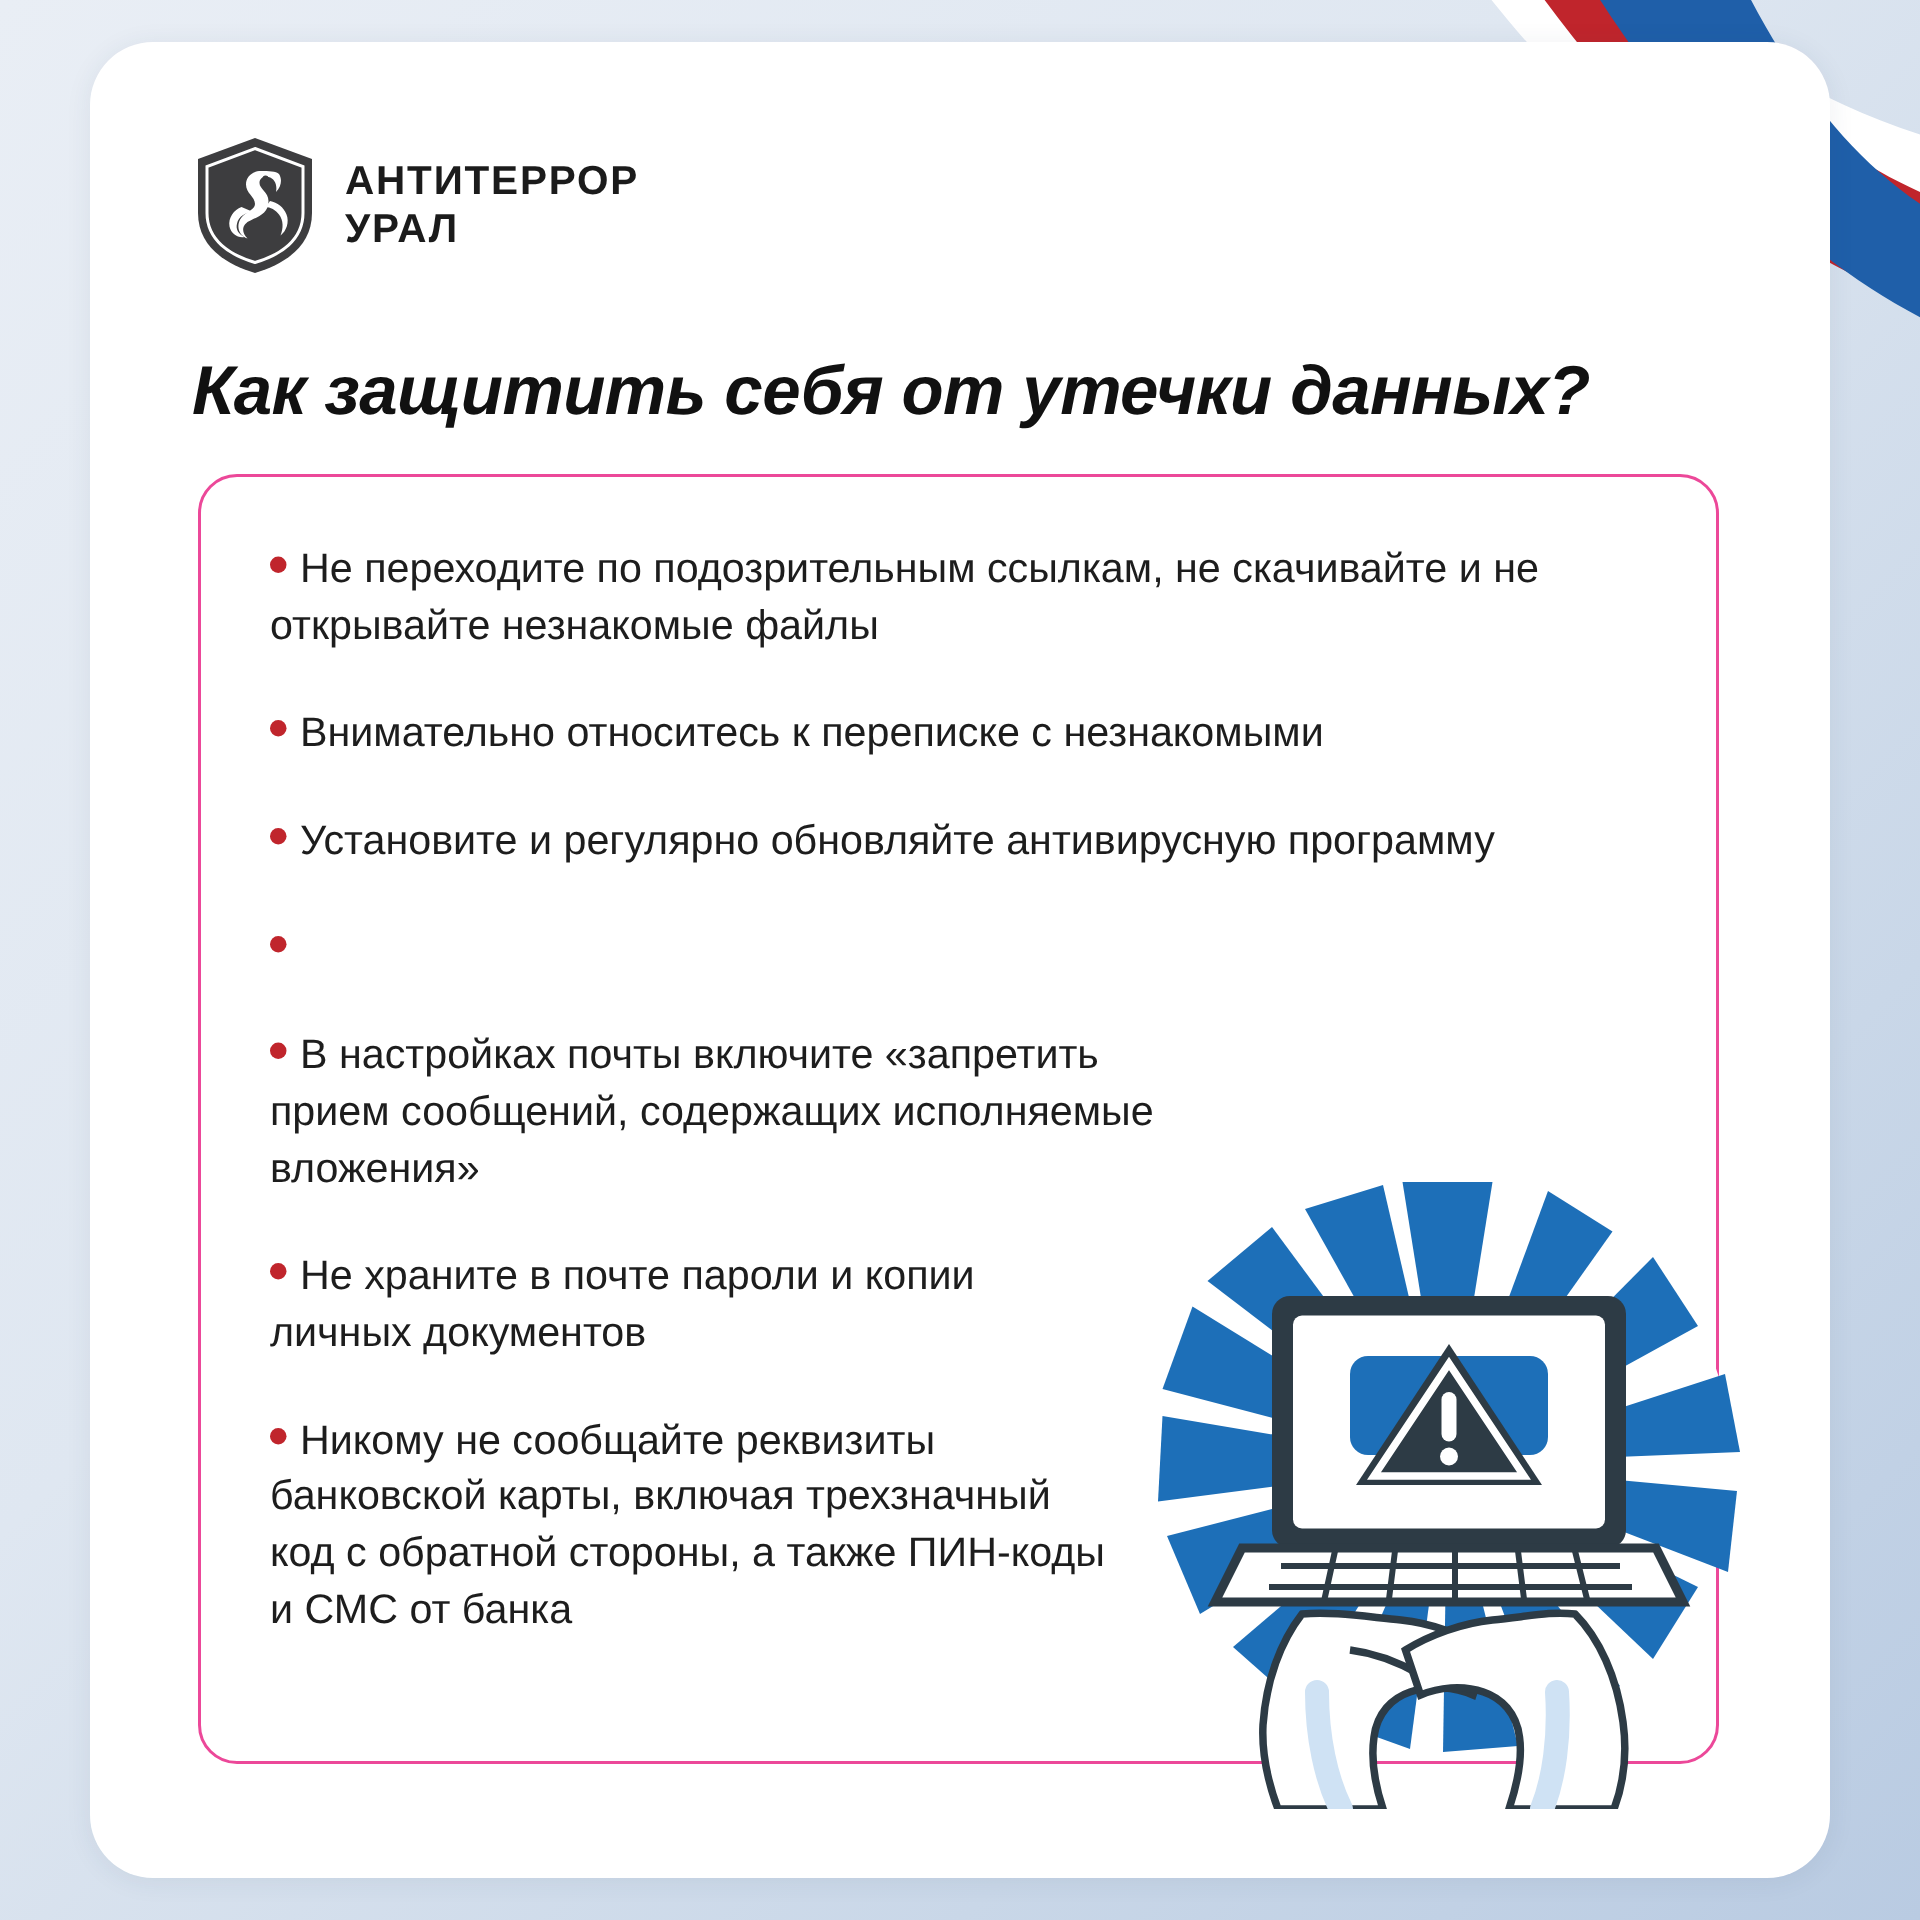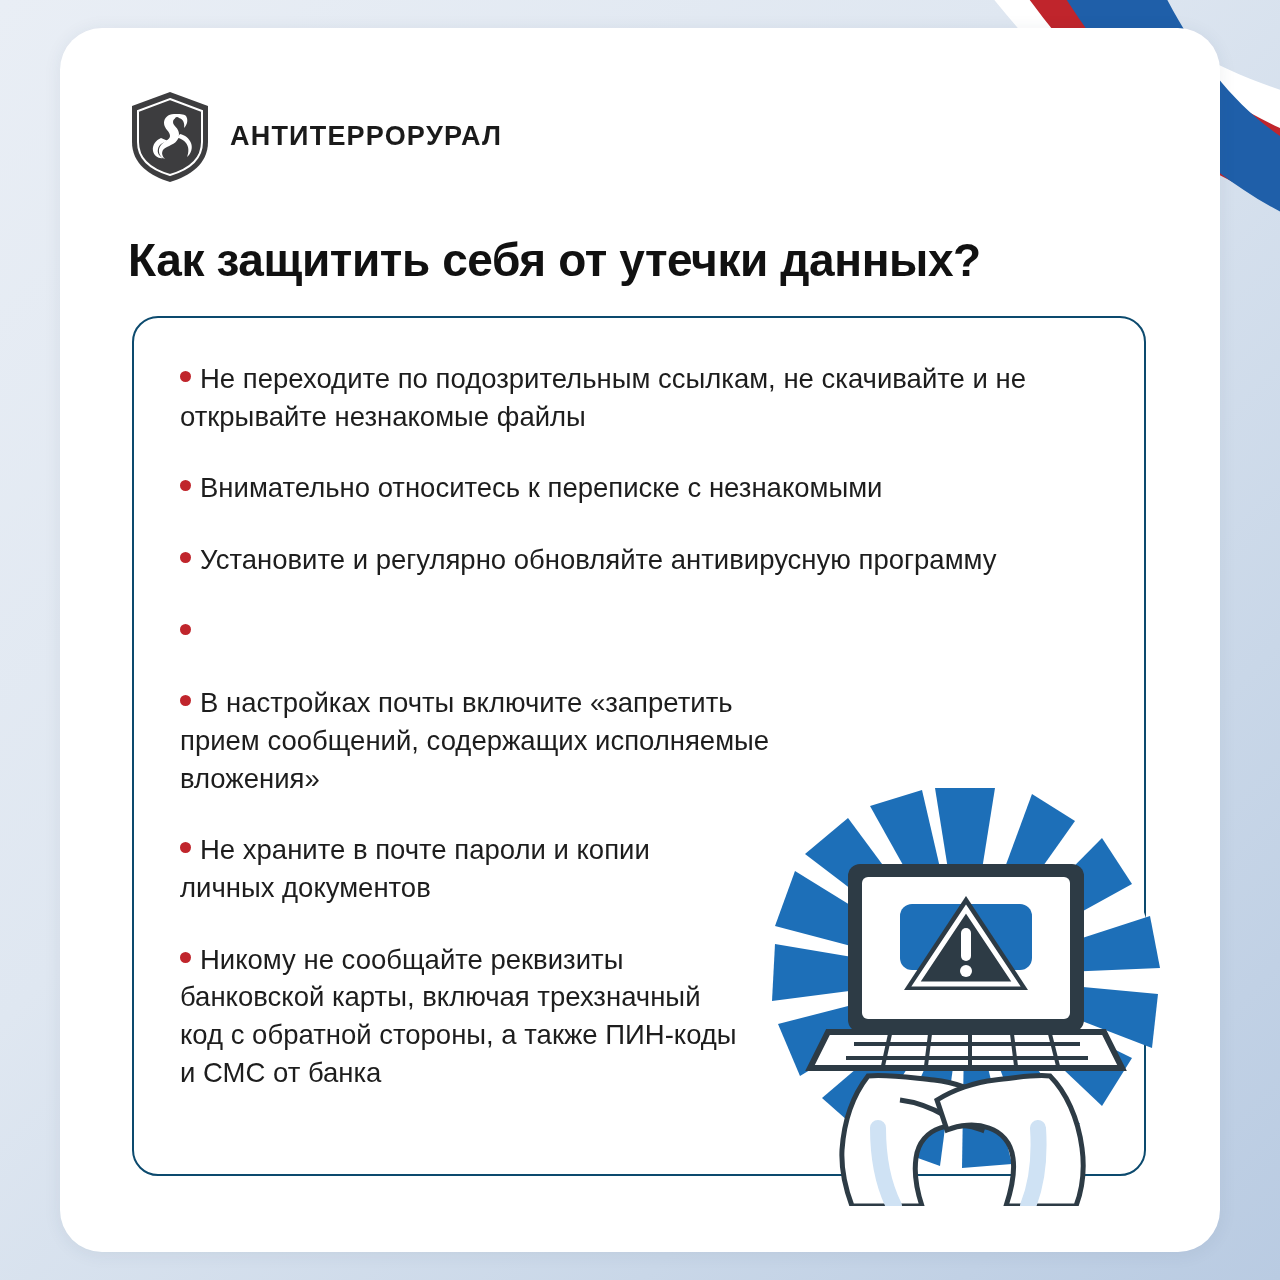--- a/index.html
+++ b/index.html
@@ -52,49 +52,50 @@
     align-items: center;
     gap: 18px;
   }
   .brand-mark {
     width: 84px;
     height: 94px;
     flex: none;
   }
   .brand-text {
     display: flex;
-    flex-direction: row;
+    flex-direction: column;
     justify-content: center;
     line-height: 1.18;
   }
   .brand-line1, .brand-line2 {
     font-weight: bold;
     font-size: 27px;
     letter-spacing: 1.2px;
     color: #1b1b1b;
   }
 
   .title {
     position: absolute;
     left: 68px;
     top: 205px;
     width: 1020px;
     font-size: 46px;
     font-weight: bold;
     color: #111111;
     letter-spacing: -0.4px;
+    font-style: italic;
   }
 
   .tips-box {
     position: absolute;
     left: 72px;
     top: 288px;
     width: 1014px;
     height: 860px;
-    border: 2px solid #0c4a6e;
+    border: 2px solid #ec4899;
     border-radius: 26px;
     box-sizing: border-box;
     padding: 42px 40px 20px 46px;
   }
 
   .tip {
     position: relative;
     margin: 0 0 34px 0;
     font-size: 27.5px;
     line-height: 1.37;

